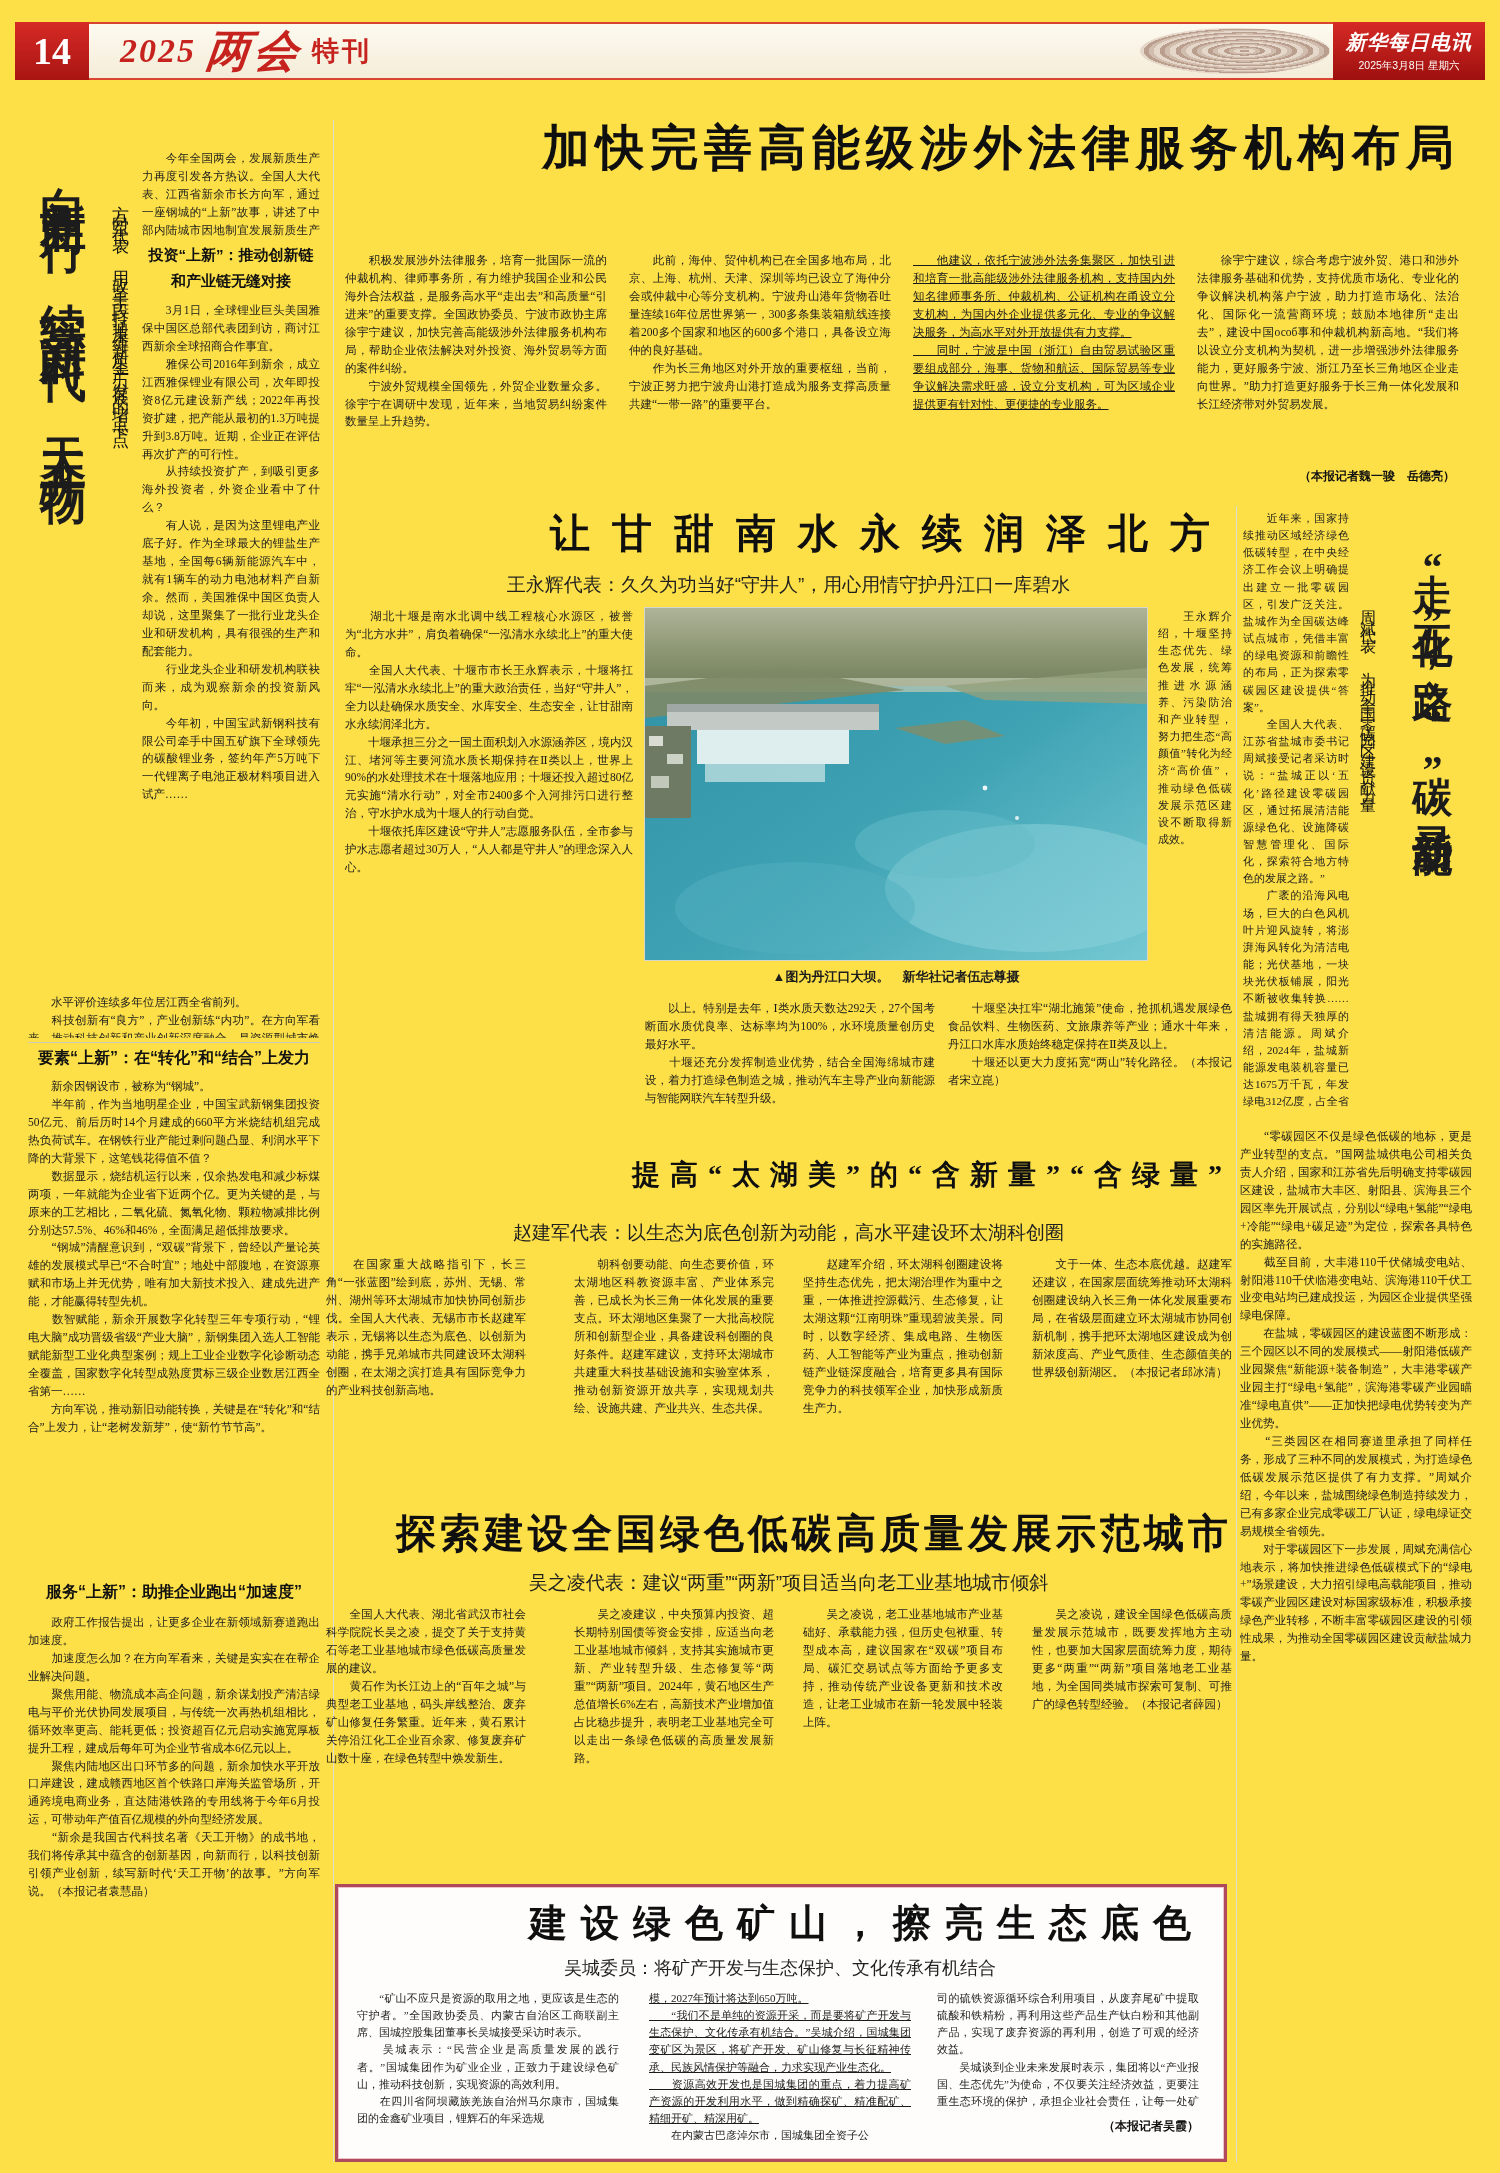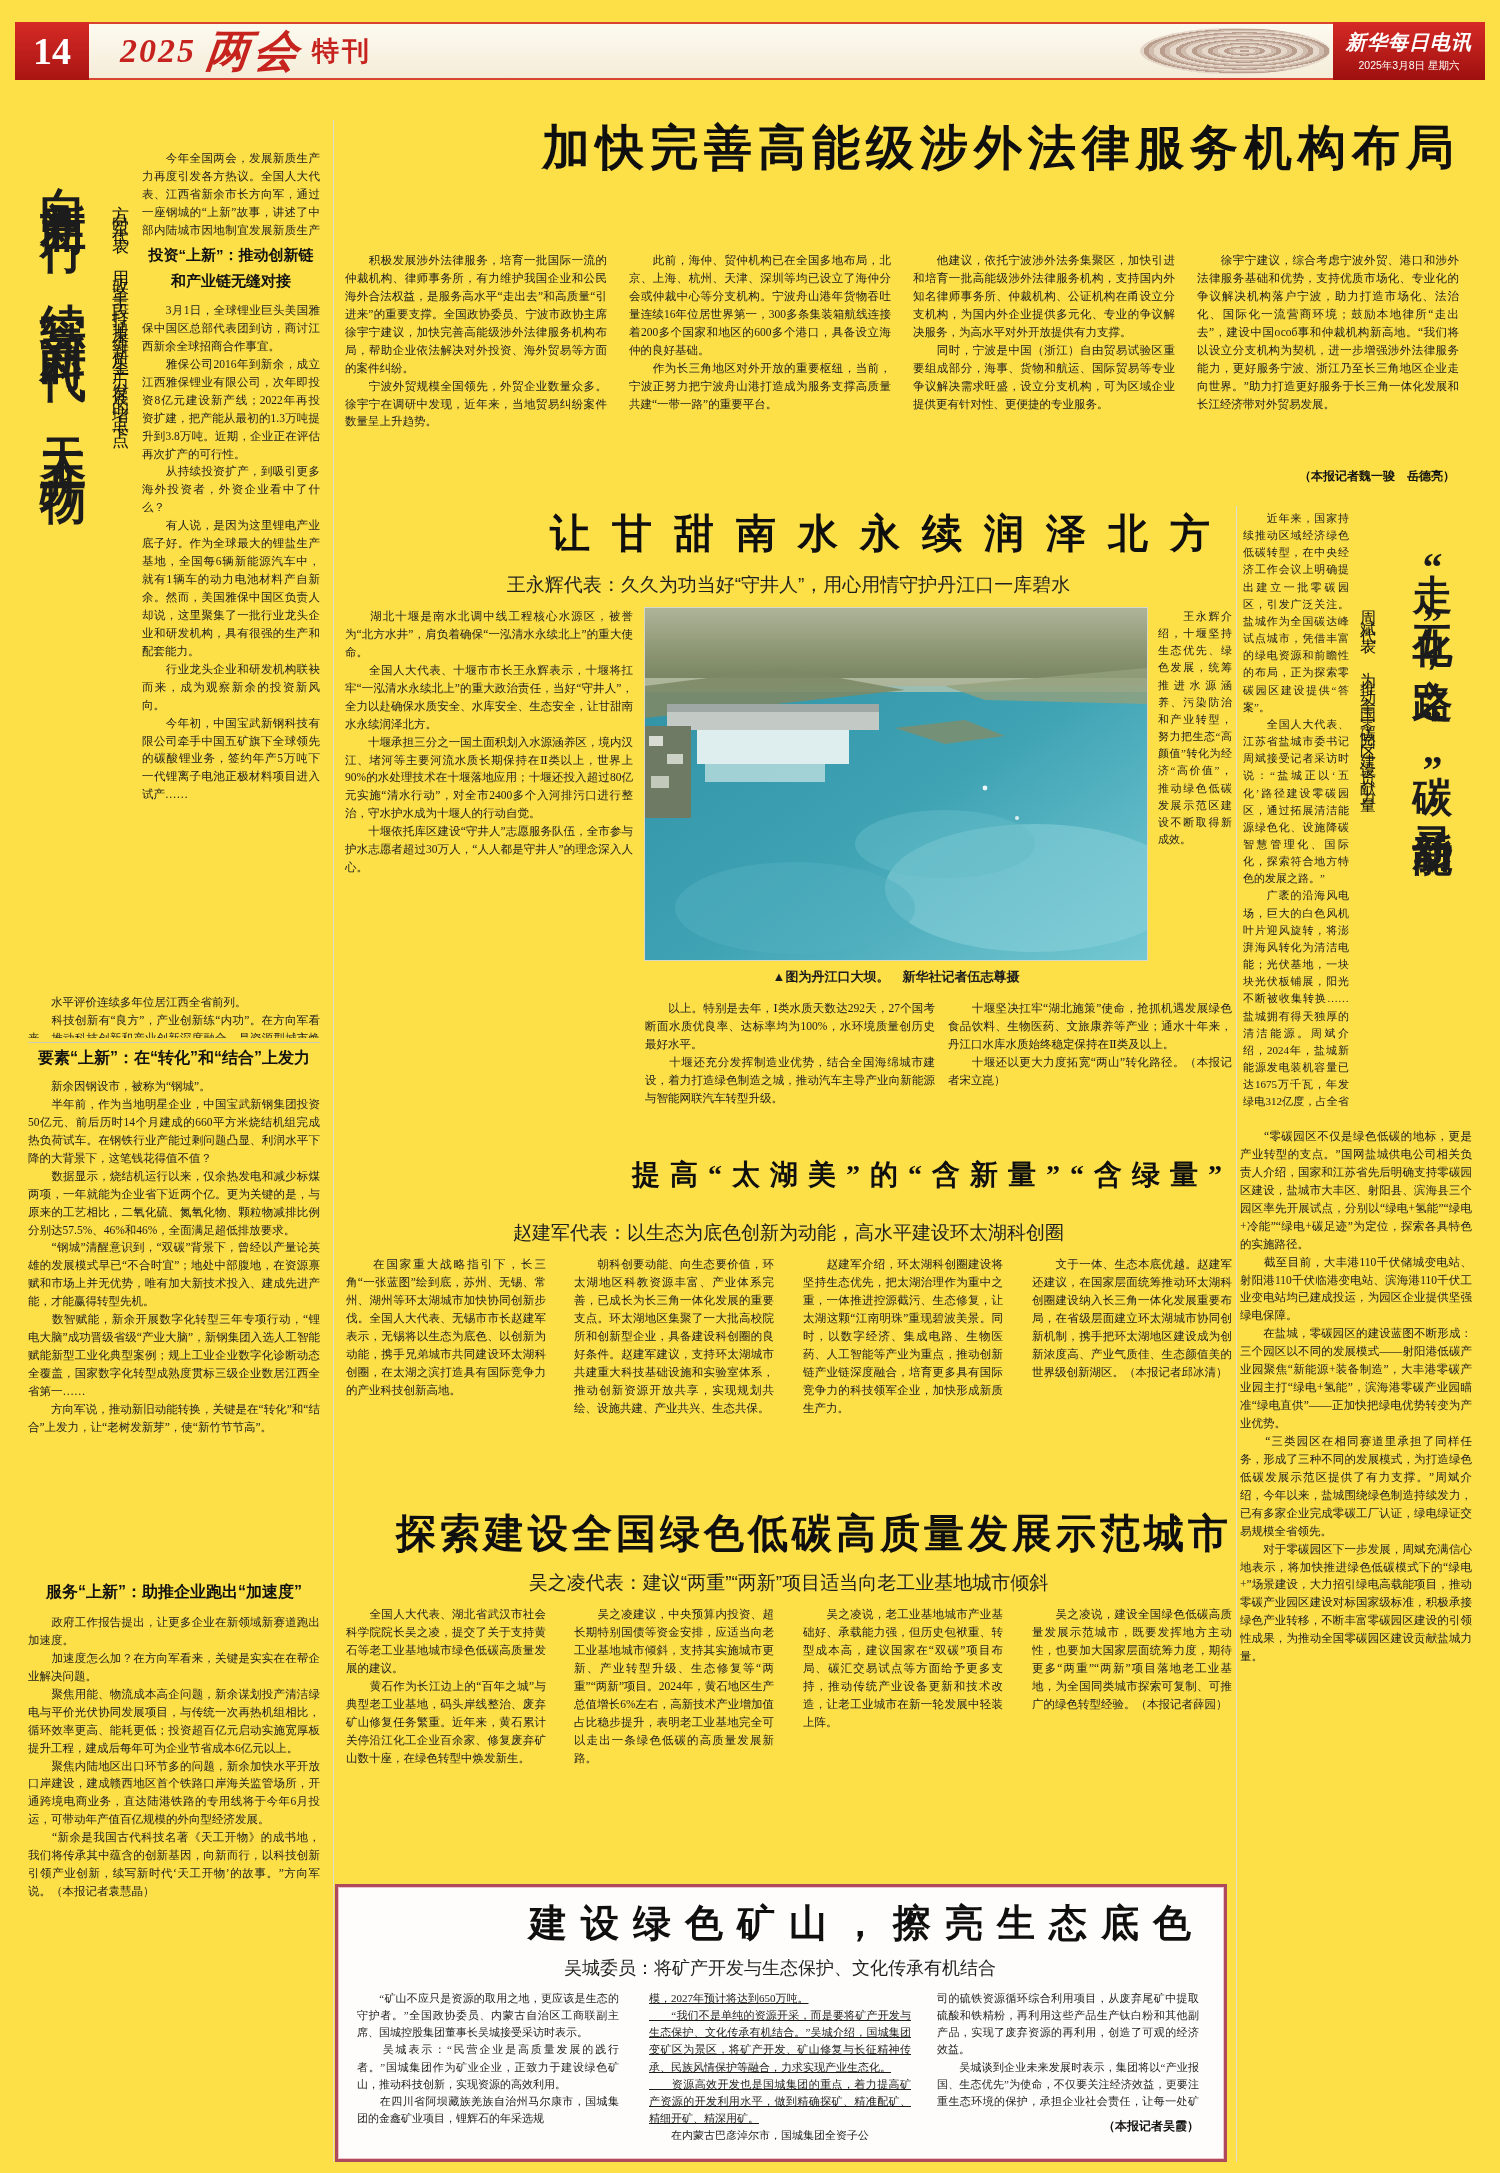--- a/index.html
+++ b/index.html
@@ -37,38 +37,38 @@
   .sec1-body{left:142px;top:302px;width:178px;height:686px;}
   .mid-para{left:28px;top:994px;width:292px;height:44px;}
   .sec2-head{left:28px;top:1042px;width:292px;height:26px;font-size:16px;border-top:1px solid #cfcabc;padding-top:5px;}
   .sec2-body{left:28px;top:1078px;width:292px;height:498px;}
   .sec3-head{left:28px;top:1582px;width:292px;height:26px;font-size:16px;}
   .sec3-body{left:28px;top:1614px;width:292px;height:546px;}
   
   .law-headline{left:345px;top:116px;width:1115px;height:66px;font-size:48px;letter-spacing:6px;}
   .law-sub{left:345px;top:206px;width:1115px;height:28px;font-size:20px;}
   .law-col{top:252px;width:262px;height:246px;}
-  .law-c1{left:345px;} .law-c2{left:629px;} .law-c3{left:913px;}
+  .law-c1{left:345px;} .law-c2{left:629px;} .law-c3{left:913px;text-decoration:underline;}
   .law-c4{left:1197px;height:212px;}
   .law-credit{left:1197px;top:468px;width:258px;}
   
   .water-headline{left:345px;top:506px;width:887px;height:54px;font-size:40px;letter-spacing:22px;}
   .water-byline{left:345px;top:572px;width:887px;height:26px;}
   .water-left{left:345px;top:608px;width:288px;height:540px;}
   .photo{left:645px;top:608px;width:502px;height:352px;box-shadow:0 0 0 1px #d8d5cb;}
   .caption{left:645px;top:968px;width:502px;height:22px;font-family:"Liberation Sans","DejaVu Sans",sans-serif;
            font-weight:bold;font-size:13px;text-align:center;}
   .water-right{left:1158px;top:608px;width:74px;height:540px;font-size:11px;}
   .water-a{left:645px;top:1000px;width:290px;height:148px;}
   .water-b{left:948px;top:1000px;width:284px;height:148px;}
   
   .taihu-headline{left:345px;top:1156px;width:887px;height:54px;font-size:28px;letter-spacing:10px;}
   .taihu-byline{left:345px;top:1220px;width:887px;height:26px;}
   .t-col{top:1256px;width:200px;height:240px;}
-  .t-c1{left:346px;} .t-c2{left:574px;} .t-c3{left:803px;} .t-c4{left:1032px;}
+  .t-c1{left:326px;} .t-c2{left:574px;} .t-c3{left:803px;} .t-c4{left:1032px;}
   
   .lc-headline{left:345px;top:1506px;width:887px;height:54px;font-size:40px;letter-spacing:4px;}
   .lc-byline{left:345px;top:1570px;width:887px;height:26px;}
   .lc-col{top:1606px;width:200px;height:252px;}
   
   .minebox{left:335px;top:1884px;width:892px;height:278px;border:3px solid #ae4a5c;background:#fffdfc;
            box-sizing:border-box;box-shadow:inset 0 0 0 1px #ecc3cc;}
   .mine-headline{left:355px;top:1898px;width:850px;height:50px;font-size:38px;letter-spacing:14px;}
   .mine-byline{left:355px;top:1956px;width:850px;height:24px;font-size:18px;}
   .mine-col{top:1990px;width:262px;height:150px;font-size:11px;}

